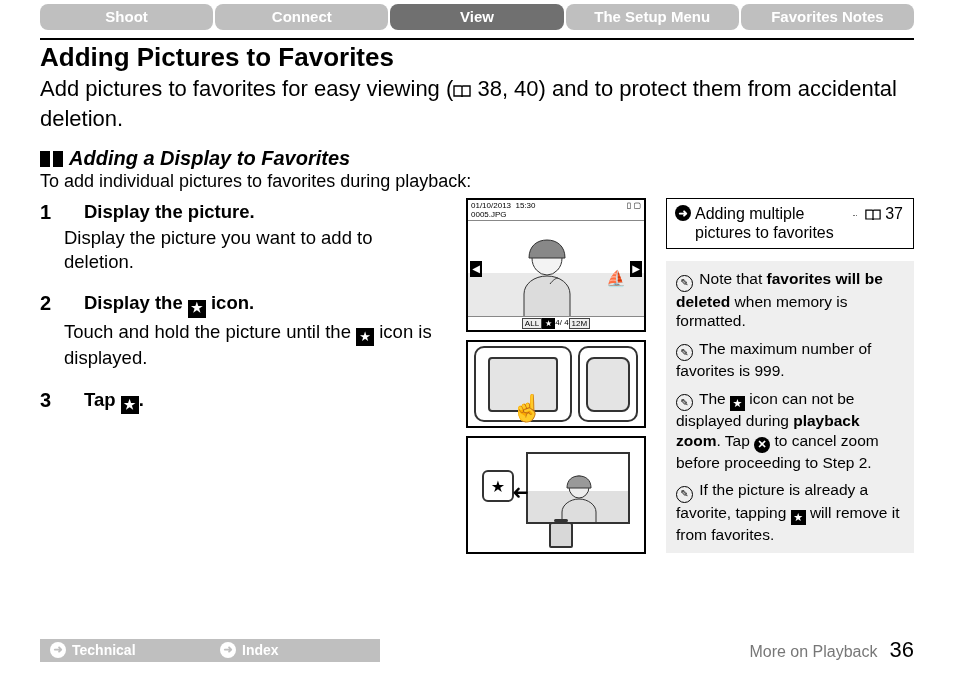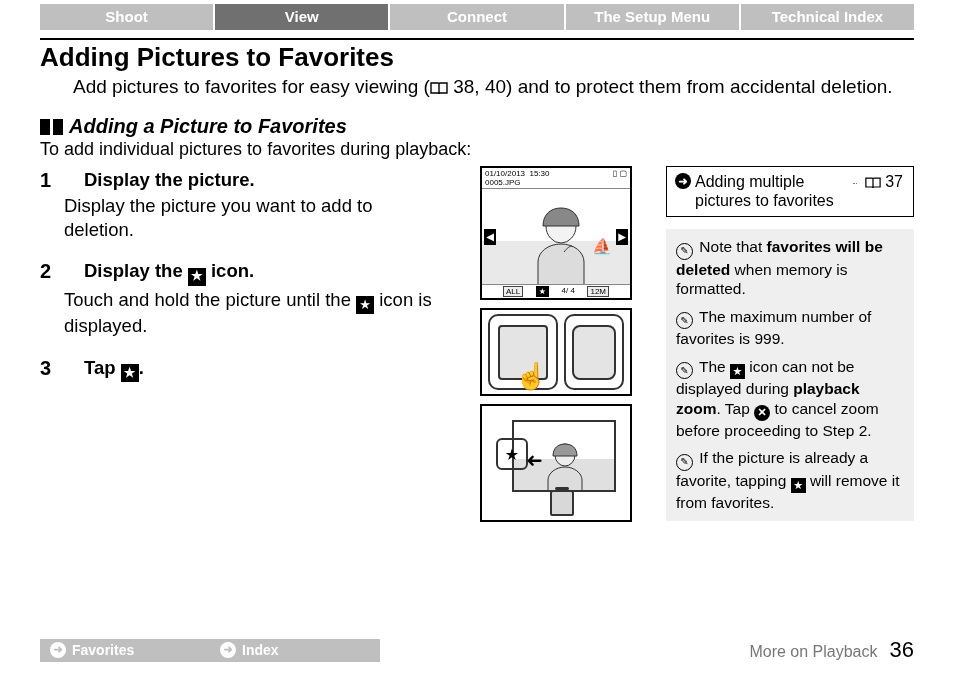--- a/index.html
+++ b/index.html
@@ -20,31 +20,32 @@
     margin: 4px 0 6px 0;
   }
   .tab {
     flex: 1;
     text-align: center;
     font-weight: 700;
     font-size: 15px;
     padding: 4px 0 5px 0;
     color: #fff;
     background: #bfbfbf;
+    border-radius: 8px;
   }
   .tab.active { background: #707070; }
   
   h1 {
     margin: 8px 0 2px 0;
     font-size: 26px;
     font-weight: 800;
     border-top: 2px solid #000;
     padding-top: 2px;
   }
-  .intro { font-size: 19px; line-height: 1.28; margin-bottom: 14px; margin-left: 33px; }
+  .intro { font-size: 22px; line-height: 1.28; margin-bottom: 14px; }
   .sub-heading {
     font-size: 20px;
     font-style: italic;
     font-weight: 800;
     margin: 10px 0 1px 0;
     display: flex;
     align-items: center;
     gap: 6px;
   }
   .sub-heading .bars {
@@ -68,38 +69,38 @@
     vertical-align: -3px;
   }
   .book-icon { display:inline-block; vertical-align:-2px; }
   .circle-icon {
     display:inline-flex; width:16px; height:16px; border-radius:50%;
     background:#000; color:#fff; align-items:center; justify-content:center;
     font-size:11px; font-weight:700; vertical-align:-2px;
   }
   
   .screen-box {
-    width: 152px; border: 2px solid #000; box-sizing: border-box;
+    width: 180px; border: 2px solid #000; box-sizing: border-box;
     background:#fff; display:flex; align-items:center; justify-content:center;
   }
   .lcd { height: 134px; flex-direction:column; position:relative; background:#fff; }
   .lcd-top { font-size:8px; padding:1px 3px; width:100%; box-sizing:border-box; display:flex; justify-content:space-between; }
   .lcd-scene {
     flex:1; width:100%; box-sizing:border-box; position:relative;
     border-top:1px solid #888; border-bottom:1px solid #888;
     background: linear-gradient(#fff 55%, #e9e9e9 55%);
     overflow:hidden;
   }
   .lcd-scene .person {
     position:absolute; left:44px; bottom:0; width:70px; height:82px;
   }
   .lcd-scene .boat { position:absolute; right:18px; bottom:28px; font-size:16px; color:#555; }
   .lcd-arrows { position:absolute; top:50%; transform:translateY(-50%); width:100%; display:flex; justify-content:space-between; padding:0 2px; box-sizing:border-box; }
   .lcd-arrows span { width:12px; height:16px; background:#000; color:#fff; font-size:10px; display:flex; align-items:center; justify-content:center; }
-  .lcd-bottom { width:100%; display:flex; justify-content:space-between; padding:1px 21px; box-sizing:border-box; font-size:8px; }
+  .lcd-bottom { width:100%; display:flex; justify-content:center; padding:1px 5px; box-sizing:border-box; font-size:8px; }
   .lcd-bottom .chip { border:1px solid #444; padding:0 2px; background:#eee; font-size:8px; }
   .lcd-bottom .chip.star { background:#000; color:#fff; border-color:#000; }
   .touch { height: 88px; padding:6px; gap:6px; }
   .touch .device {
     flex:1; height:100%; border:2px solid #333; border-radius:10px;
     display:flex; align-items:center; justify-content:center; position:relative;
   }
   .touch .device.small { flex:0 0 56px; }
   .touch .device .inner { width:70%; height:70%; border:2px solid #333; border-radius:4px; background:#e4e4e4; }
   .touch .hand { position:absolute; left:38%; bottom:-4px; font-size:26px; }
@@ -143,40 +144,40 @@
 
   b { font-weight:800; }
 </style>
 </head>
 <body>
 
 <div class="content-wrap">
 
   <div class="tabs">
     <div class="tab">Shoot</div>
+    <div class="tab">Connect</div>
     <div class="tab active">View</div>
-    <div class="tab">Connect</div>
     <div class="tab">The Setup Menu</div>
-    <div class="tab">Technical Index</div>
+    <div class="tab">Favorites Notes</div>
   </div>
 
   <h1>Adding Pictures to Favorites</h1>
 
   <div class="intro">
     <span>Add pictures to favorites for easy viewing (</span><span class="book-icon"><svg width="18" height="13" viewBox="0 0 18 13">
           <path d="M1 1h7c.5 0 1 .4 1 1v10c0-.6-.5-1-1-1H1V1zm16 0h-7c-.5 0-1 .4-1 1v10c0-.6.5-1 1-1h7V1z" fill="none" stroke="#000" stroke-width="1.4"></path>
         </svg></span><span> 38, 40</span><span>) and to protect them from accidental deletion.</span>
   </div>
 
   <div class="sub-heading">
     <span class="bars">
         <span></span>
         <span></span>
       </span>
-    <span>Adding a Picture to Favorites</span>
+    <span>Adding a Display to Favorites</span>
   </div>
   <div class="subintro">To add individual pictures to favorites during playback:</div>
 
   <div class="columns">
 
     <div class="col-left">
       <div class="step">
         <div class="num">1</div>
         <div>
           <span class="title">Display the picture.</span>
@@ -288,21 +289,21 @@
         </p>
       </div>
     </div>
   </div>
 </div>
 
 <div class="footer">
   <div class="links">
     <div class="foot-btn">
       <span class="circle-icon" style="background:#fff;color:#bfbfbf">➜</span>
-      <span>Favorites</span>
+      <span>Technical</span>
     </div>
     <div class="foot-btn">
       <span class="circle-icon" style="background:#fff;color:#bfbfbf">➜</span>
       <span>Index</span>
     </div>
   </div>
   <div class="right">
     <span>More on Playback</span>
     <span class="pg">36</span>
   </div>

